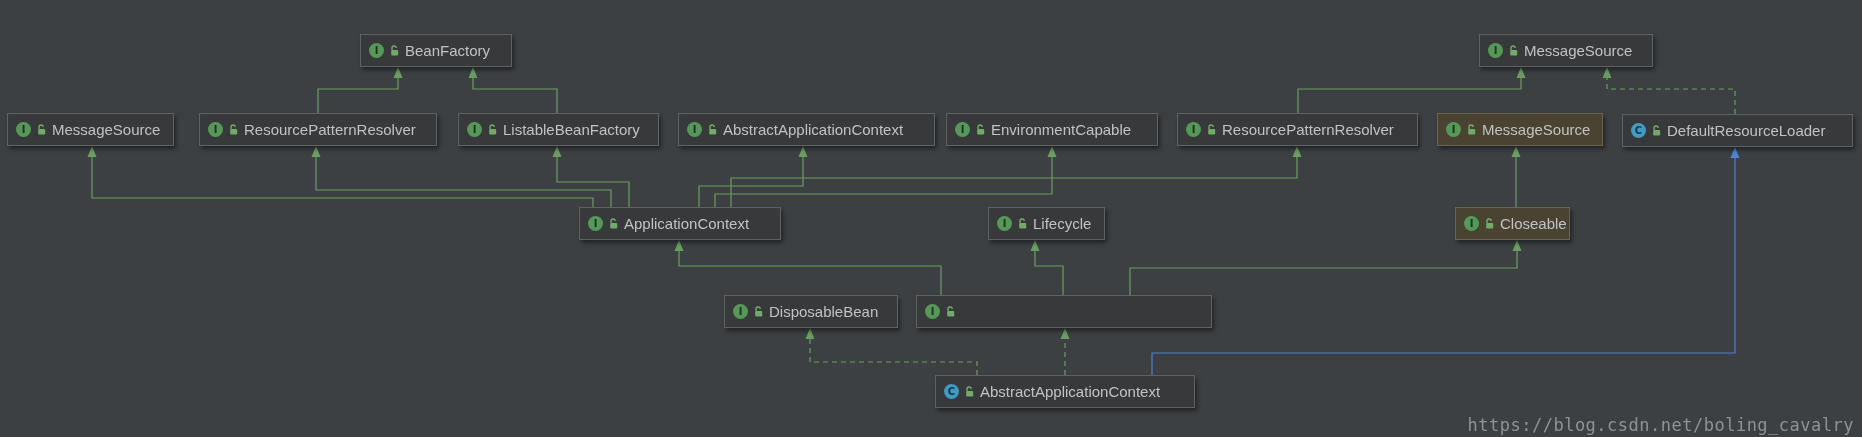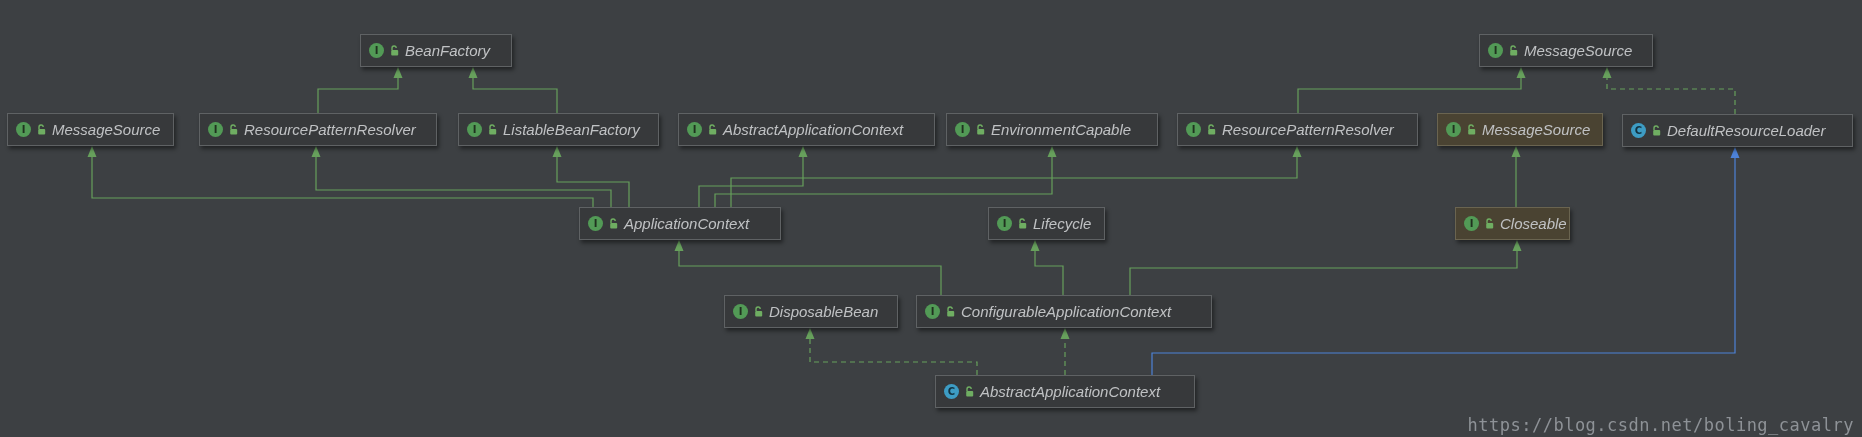--- a/index.html
+++ b/index.html
@@ -20,21 +20,21 @@
   }
   .node.library{background:#4a4332;border-color:#6a6450;}
   .badge{
     width:15px;height:15px;border-radius:50%;flex:0 0 auto;
     display:flex;align-items:center;justify-content:center;
     font-family:"DejaVu Sans",sans-serif;font-weight:bold;font-size:10px;line-height:1;
     background:#529a56;color:#20311f;
   }
   .badge.cls{background:#3d9cc4;color:#123240;}
   .lockicon{flex:0 0 auto;display:flex;align-items:center;}
-  .label{pointer-events:none;font-style:italic;}
+  .label{pointer-events:none;}
   #watermark{
     position:absolute;right:8px;bottom:2px;
     font-family:"DejaVu Sans Mono",monospace;font-size:17px;
     color:#8e9297;letter-spacing:.5px;
   }
 </style>
 </head>
 <body>
 
 <div id="canvas">
@@ -215,21 +215,20 @@
       <span class="label">DisposableBean</span>
     </div>
     <div class="node" style="left: 916px; top: 295px; width: 296px; height: 33px;">
       <span class="badge">I</span>
       <span class="lockicon">
         <svg width="11" height="12" viewBox="0 0 11 12">
           <path d="M3 5 V3.2 A2.1 2.1 0 0 1 7.2 3" fill="none" stroke="#6fae62" stroke-width="1.4"></path>
           <rect x="2.2" y="5" width="7" height="5.6" rx="1" fill="#6fae62"></rect>
         </svg>
       </span>
-      <span class="label">ConfigurableApplicationContext</span>
     </div>
     <div class="node" style="left: 935px; top: 375px; width: 260px; height: 33px;">
       <span class="badge cls">C</span>
       <span class="lockicon">
         <svg width="11" height="12" viewBox="0 0 11 12">
           <path d="M3 5 V3.2 A2.1 2.1 0 0 1 7.2 3" fill="none" stroke="#6fae62" stroke-width="1.4"></path>
           <rect x="2.2" y="5" width="7" height="5.6" rx="1" fill="#6fae62"></rect>
         </svg>
       </span>
       <span class="label">AbstractApplicationContext</span>

